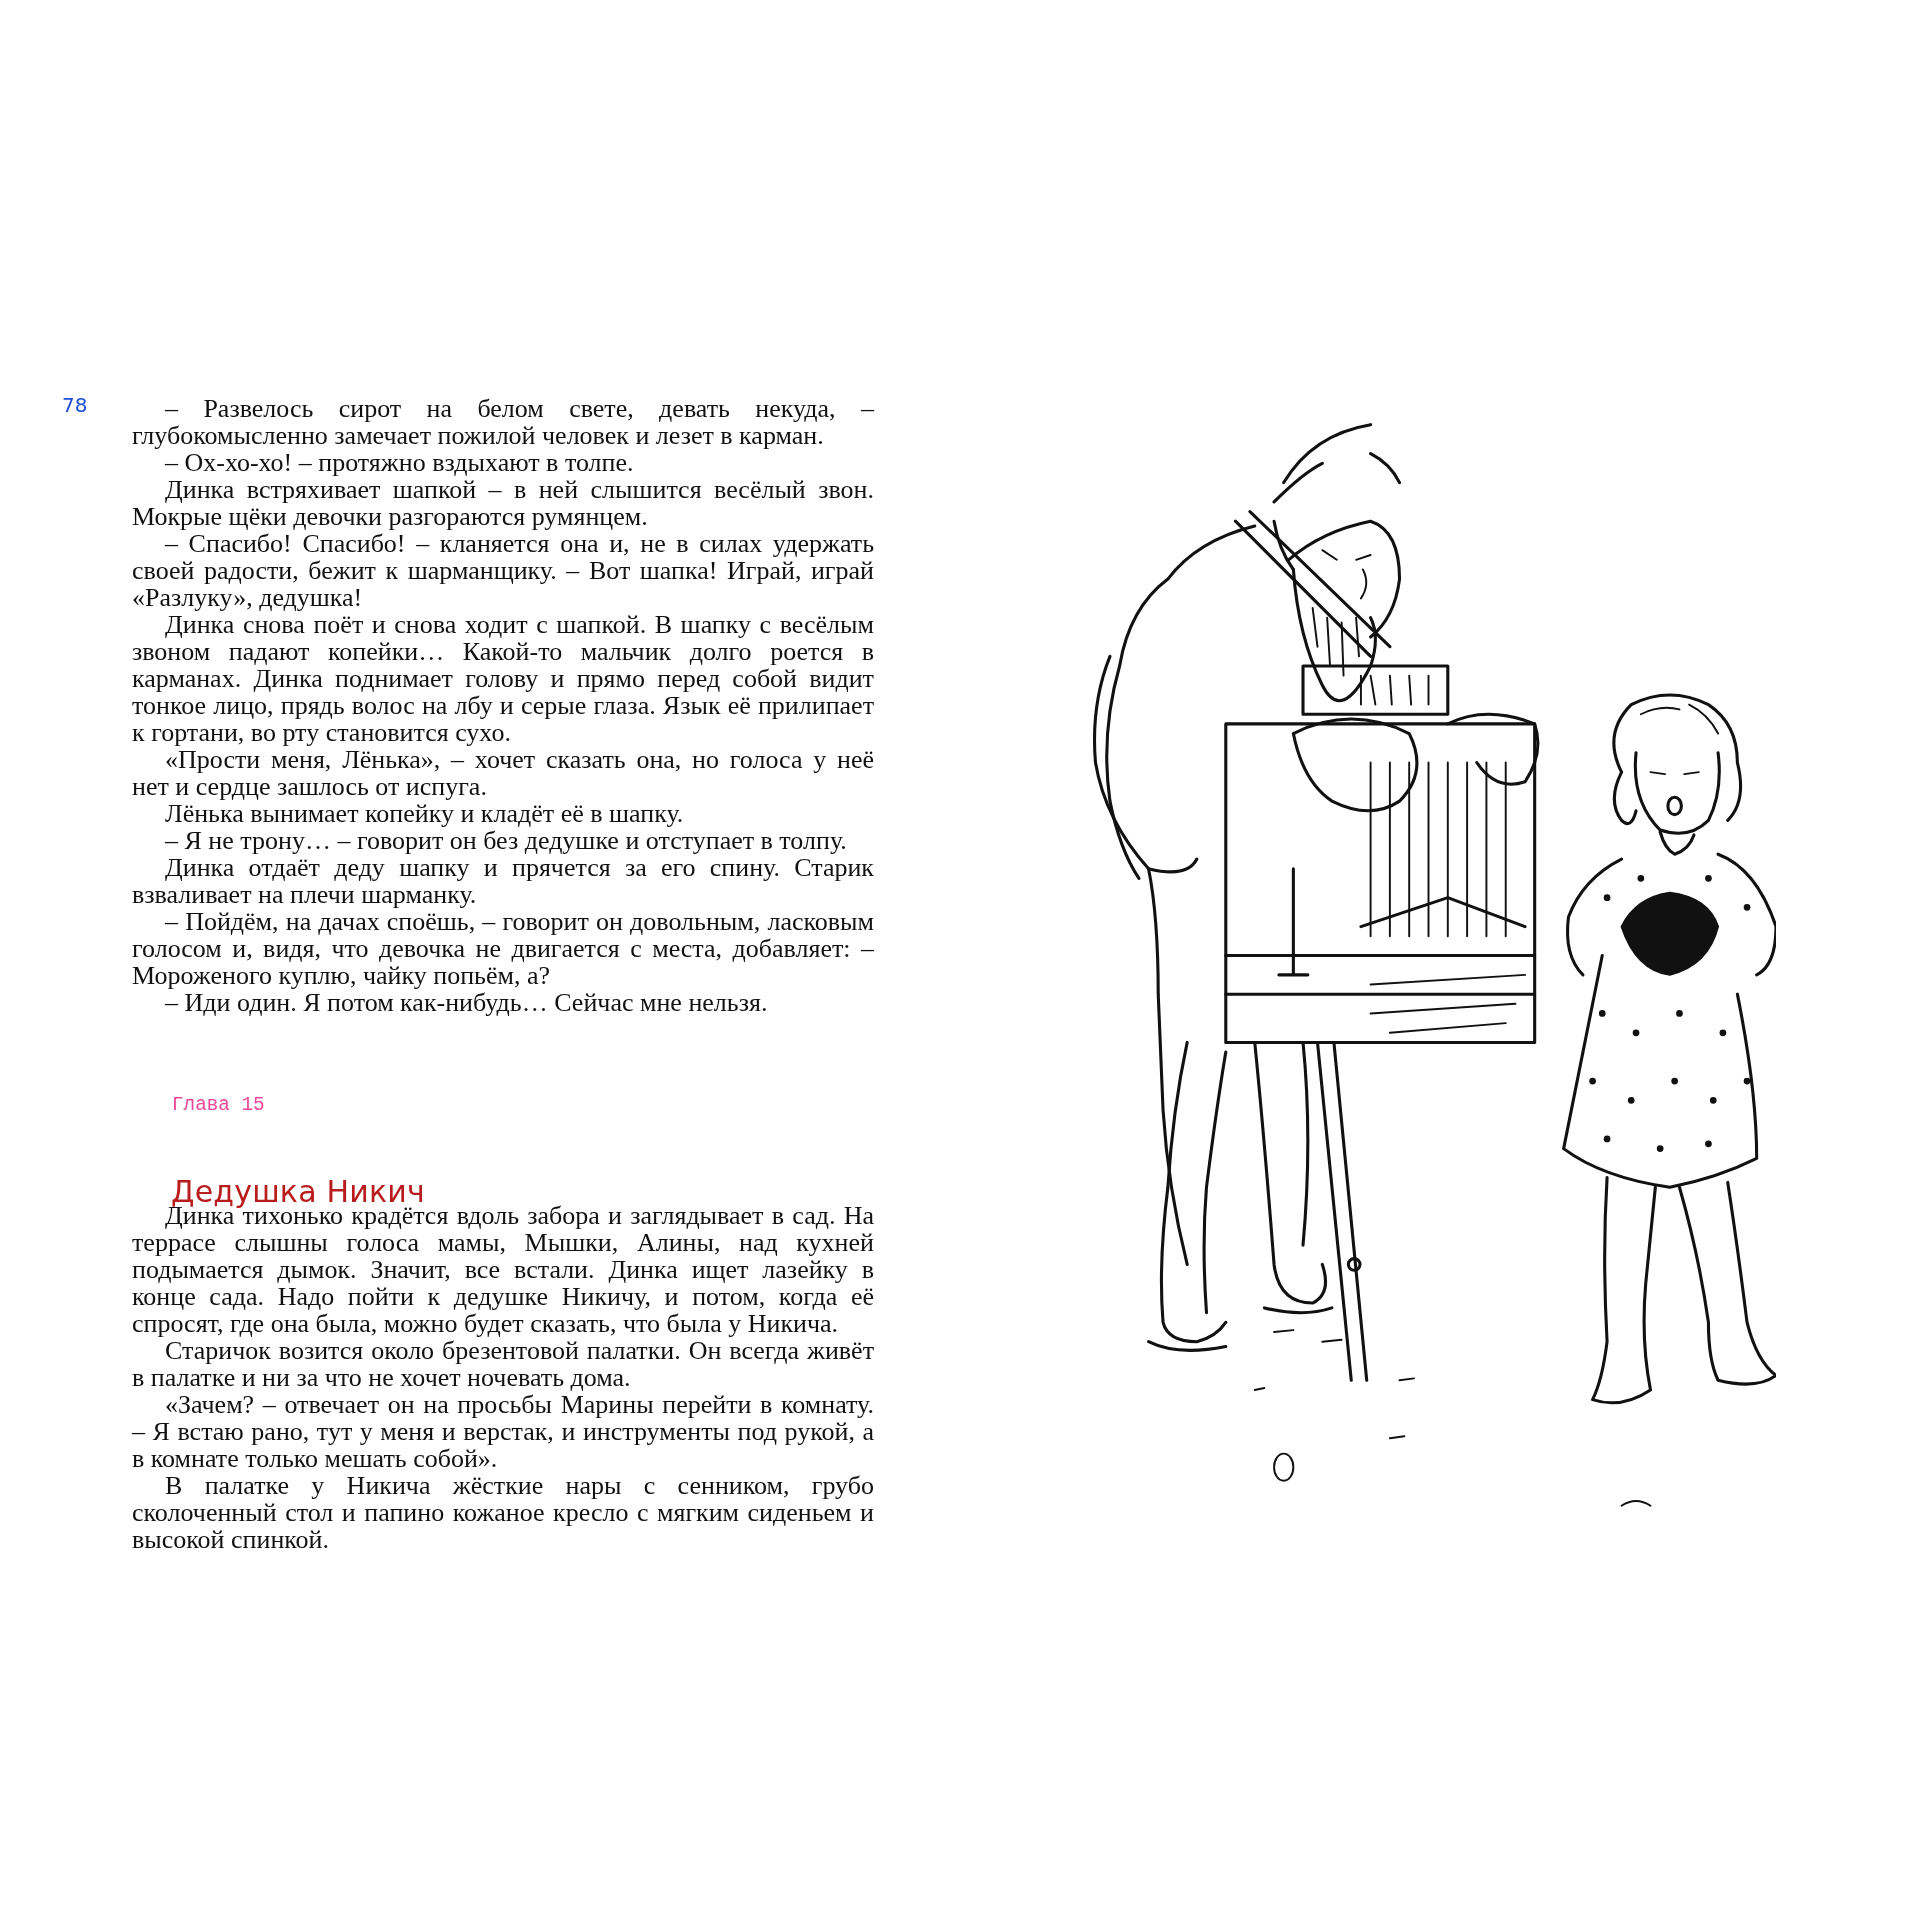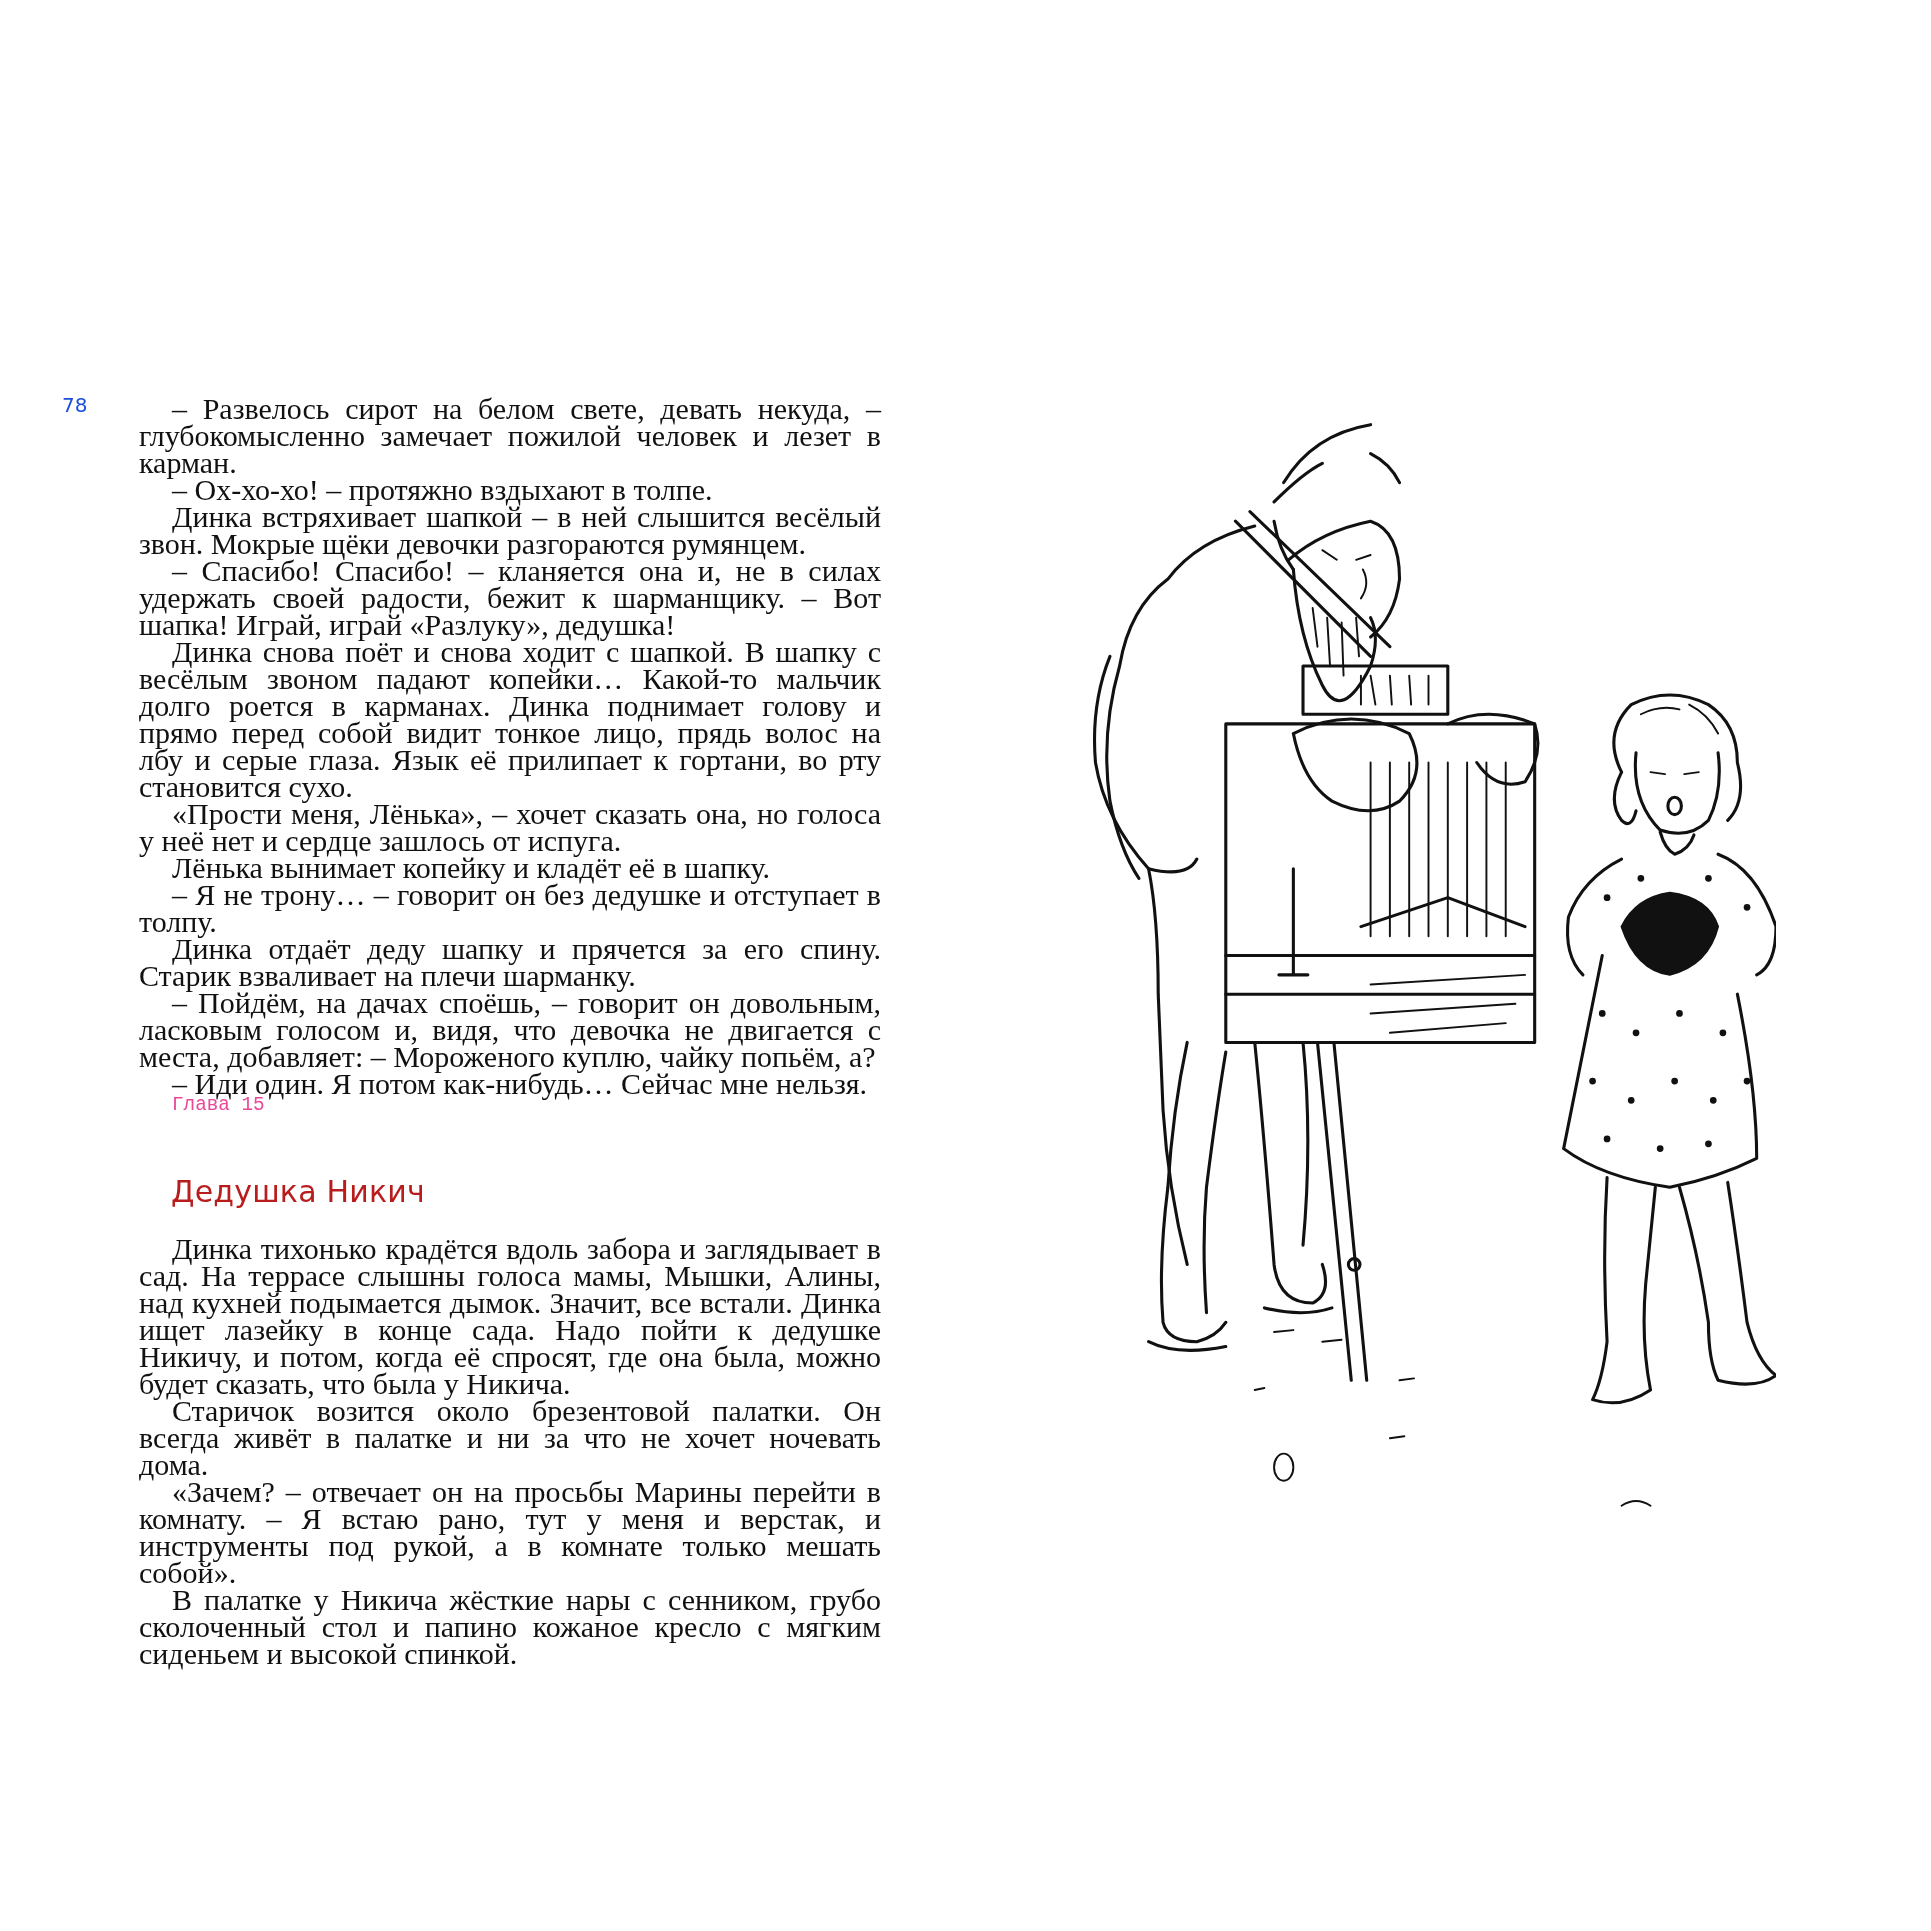--- a/index.html
+++ b/index.html
@@ -2,28 +2,28 @@
 <html><head>
 <meta charset="utf-8">
 <style>
   html, body { margin: 0; padding: 0; background: #ffffff; }
   body { width: 1931px; height: 1931px; position: relative; overflow: hidden; color: #111111; }
   .page-number {
     position: absolute; left: 62px; top: 393px;
     font-family: "DejaVu Sans", sans-serif; font-size: 20px; color: #1d4ed8;
   }
   .text-block {
-    position: absolute; left: 139px; width: 742px;
+    position: absolute; left: 132px; width: 742px;
     font-family: "Liberation Serif", "DejaVu Serif", serif;
-    font-size: 30px; line-height: 27px; color: #111;
+    font-size: 26px; line-height: 27px; color: #111;
     text-align: justify;
   }
   .text-block p { margin: 0; text-indent: 33px; }
   .block-1 { top: 395px; }
-  .block-2 { top: 1202px; margin-top: 33px; }
+  .block-2 { top: 1202px; }
   .chapter-label {
     position: absolute; left: 172px; top: 1094px;
     font-family: Liberation Mono, monospace; font-size: 19.3px; color: #ec4899;
   }
   .chapter-title {
     position: absolute; left: 171px; top: 1174px;
     font-family: "DejaVu Sans", sans-serif; font-size: 30px; color: #b91c1c; letter-spacing: 0.2px;
   }
   .illustration {
     position: absolute; left: 1081px; top: 415px; width: 695px; height: 1168px;

